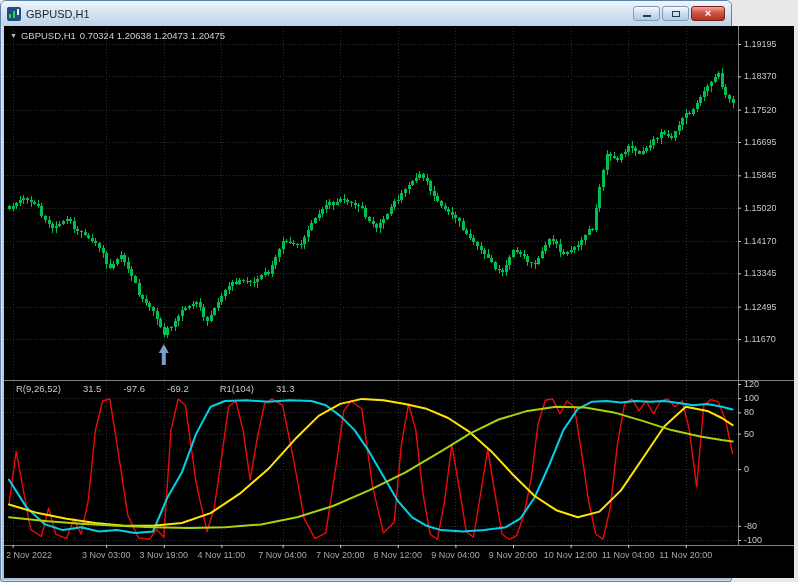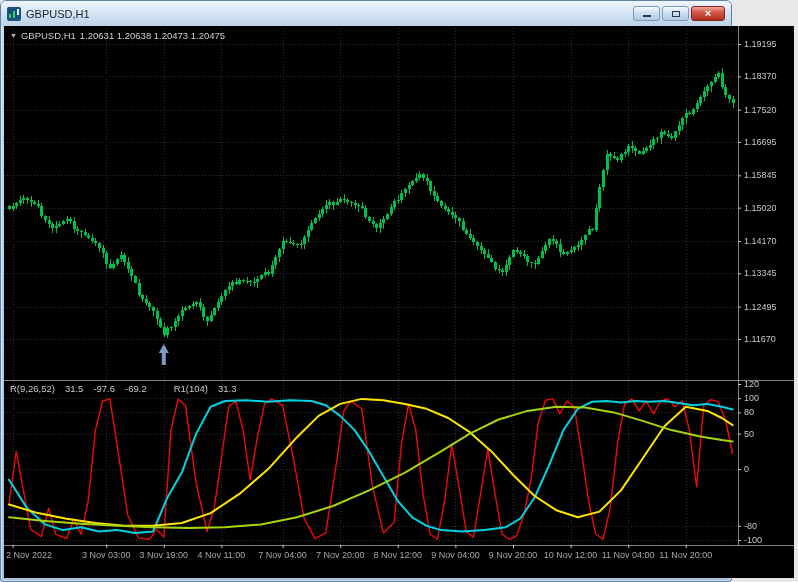--- a/index.html
+++ b/index.html
@@ -16,22 +16,22 @@
   .btn.min,.btn.max{width:27px;background:linear-gradient(#f6fafd,#cfe0f0 45%,#b2cbe3);}
   .glyph-bar{width:8px;height:2px;background:#1f3a57;margin-top:5px;}
   .glyph-box{width:8px;height:6px;border:1.5px solid #1f3a57;box-sizing:border-box;background:transparent;}
   .btn.close{width:34px;background:linear-gradient(#f2a99f,#d2594a 40%,#ad3120);
     border-color:#7e2014;color:#fff;font-size:11px;font-weight:bold;line-height:1;padding-bottom:1px;}
   .client{position:relative;margin:0 3px 3px;width:790px;height:552px;background:#000;overflow:hidden;}
   .client svg{position:absolute;left:0;top:0;}
   svg text{font-family:"Liberation Sans",sans-serif;}
   .sym-label{position:absolute;top:4px;left:6px;font-size:9.5px;color:#cfcfcf;display:flex;gap:4px;align-items:center;z-index:2;}
   .sym-label .dd{font-size:7px;color:#bdbdbd;}
-  .ind-label{position:absolute;top:357px;left:6px;font-size:9.5px;color:#c9c9c9;display:flex;gap:10px;z-index:2;}
-  .ind-label .ind2{margin-left:17px;text-align:right;}
+  .ind-label{position:absolute;top:357px;left:12px;font-size:9.5px;color:#c9c9c9;display:flex;gap:22px;z-index:2;}
+  .ind-label .ind2{margin-left:9px;text-align:right;}
 </style>
 </head>
 <body>
 
 <div class="window">
   <div class="titlebar">
     <span class="app-icon">
       <svg width="14" height="14" viewBox="0 0 14 14">
         <rect width="14" height="14" rx="2" fill="#1b4f7e"></rect>
         <rect x="2" y="7" width="2" height="4" fill="#37d158"></rect>
@@ -551,21 +551,21 @@
         <line x1="624.7" y1="519" x2="624.7" y2="522" stroke="#c8c8c8"></line>
         <text x="624.2" y="532" fill="#a6a6a6" font-size="9" text-anchor="middle">11 Nov 04:00</text>
         <line x1="682.3000000000001" y1="519" x2="682.3000000000001" y2="522" stroke="#c8c8c8"></line>
         <text x="681.8" y="532" fill="#a6a6a6" font-size="9" text-anchor="middle">11 Nov 20:00</text>
         <path d="M 159.8 318.0 l -5 9 l 3 0 l 0 12 l 4 0 l 0 -12 l 3 0 z" fill="#7d9cc6"></path>
       </svg>
 
     <div class="sym-label">
       <span class="dd">▼</span>
       <span>GBPUSD,H1</span>
-      <span class="ohlc">1.20631 1.20638 1.20473 1.20475</span>
+      <span class="ohlc">0.70324 1.20638 1.20473 1.20475</span>
     </div>
 
     <div class="ind-label">
       <span>R(9,26,52)</span>
       <span>31.5</span>
       <span>-97.6</span>
       <span>-69.2</span>
       <span class="ind2">R1(104)</span>
       <span>31.3</span>
     </div>

